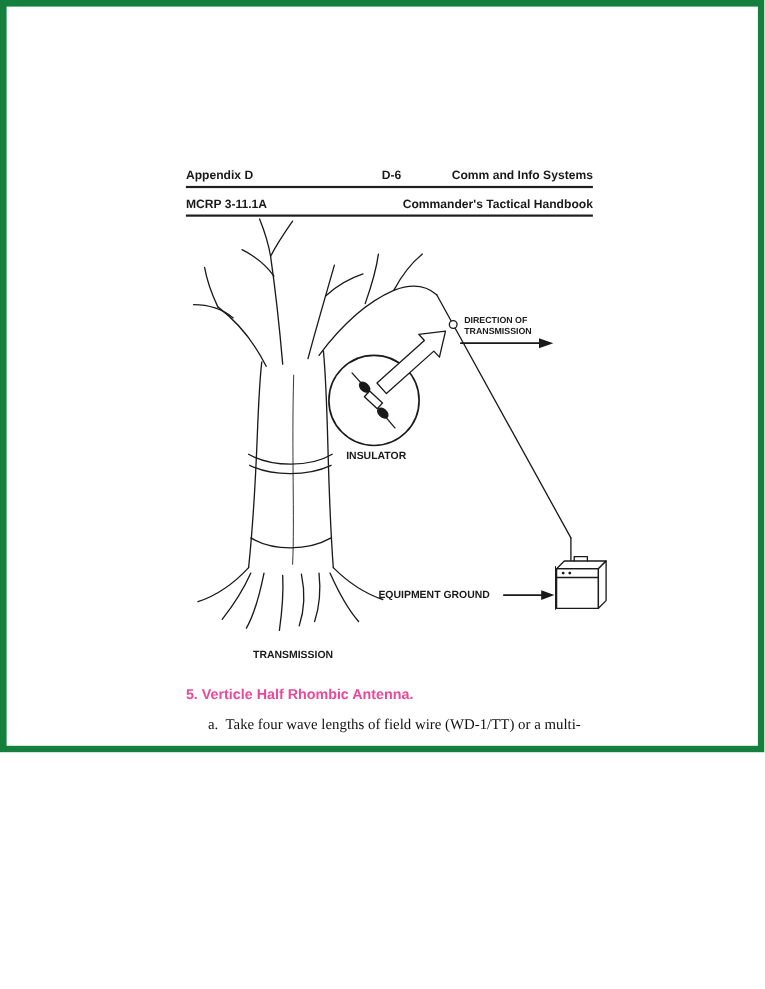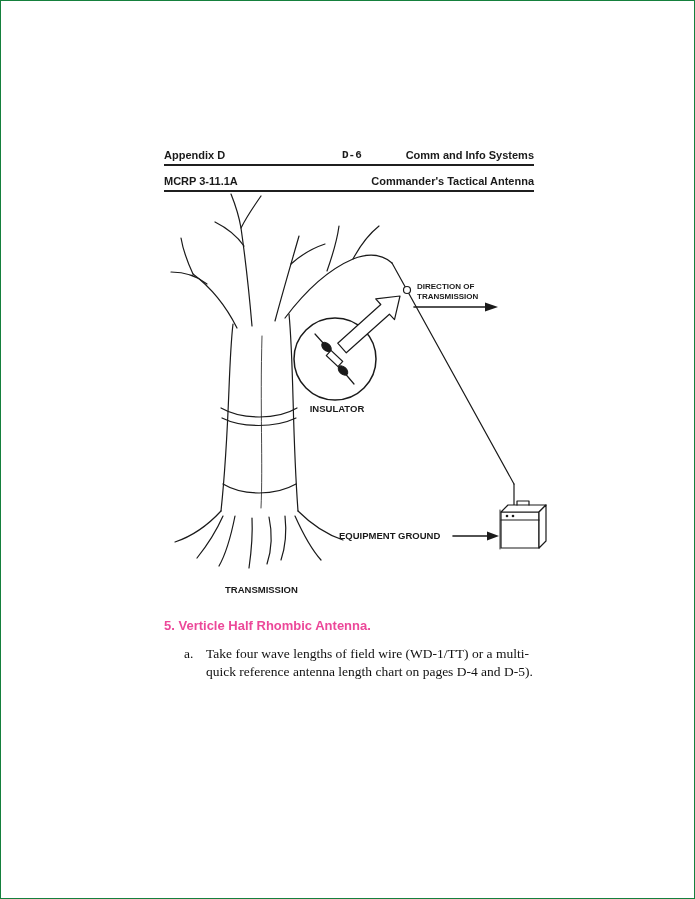--- a/index.html
+++ b/index.html
@@ -1,54 +1,54 @@
 <!DOCTYPE html>
 <html><head>
 <meta charset="utf-8">
 <style>
   html,body{margin:0;padding:0;background:#ffffff;}
   .page{
-    position:relative;width:695px;height:899px;background:#ffffff;
+    position:relative;width:695px;height:684px;background:#ffffff;
     font-family:"Liberation Sans",sans-serif;color:#1a1a1a;
-    border:1px solid #15803d;box-sizing:border-box;overflow:hidden;
+    border:6px solid #15803d;box-sizing:border-box;overflow:hidden;
   }
   
   .doc-header{position:absolute;left:163px;top:148px;width:370px;}
   .header-row{position:relative;height:15px;border-bottom:2px solid #1f1f1f;
     font-weight:bold;font-size:11px;line-height:13px;}
   .header-row + .header-row{margin-top:9px;}
   .h-left{position:absolute;left:0;top:0;}
-  .h-center{position:absolute;left:178px;top:0;font-family:Liberation Mono, monospace;}
+  .h-center{position:absolute;left:178px;top:0;}
   .h-right{position:absolute;right:0;top:0;padding-left:36px;}
   
   .diagram{position:absolute;left:156px;top:185px;width:420px;height:420px;}
   .diagram svg{display:block;width:100%;height:100%;}
   .svg-label{font-family:"Liberation Sans",sans-serif;font-weight:bold;fill:#1a1a1a;}
   
   .section-heading{position:absolute;left:163px;top:617px;
     font-family:"Liberation Sans",sans-serif;font-weight:bold;font-size:13px;color:#ec4899;}
   .item-a{position:absolute;left:183px;top:644px;
     font-family:"Liberation Serif",serif;font-size:13.5px;line-height:17.5px;color:#111;}
   .item-marker{position:absolute;left:0;top:0;}
-  .item-lines{margin-left:22px;white-space:nowrap;}
+  .item-lines{margin-left:16px;white-space:nowrap;}
 </style>
 </head>
 <body>
 
 <div class="page">
 
   <div class="doc-header">
     <div class="header-row">
       <span class="h-left">Appendix D</span>
       <span class="h-center">D-6</span>
       <span class="h-right">Comm and Info Systems</span>
     </div>
     <div class="header-row">
       <span class="h-left">MCRP 3-11.1A</span>
-      <span class="h-right">Commander's Tactical Antenna</span>
+      <span class="h-right">Commander's Tactical Handbook</span>
     </div>
   </div>
 
   <div class="diagram">
     <svg viewBox="0 0 420 420">
       <g stroke="#1a1a1a" stroke-width="1.2" fill="none" stroke-linecap="round" stroke-linejoin="round">
 
         <g>
           <path d="M 76,138 C 71,180 73,240 64,325"></path>
           <path d="M 132,128 C 137,180 135,245 141,325"></path>
@@ -126,17 +126,16 @@
       <text class="svg-label" font-size="9.5" x="68" y="407">TRANSMISSION</text>
     </svg>
   </div>
 
   <div class="section-heading">5. Verticle Half Rhombic Antenna.</div>
 
   <div class="item-a">
     <span class="item-marker">a.</span>
     <div class="item-lines">
       <div>Take four wave lengths of field wire (WD-1/TT) or a multi-</div>
-      <div>quick reference antenna length chart on pages D-4 and D-5).</div>
     </div>
   </div>
 
 </div>
 
 </body></html>

